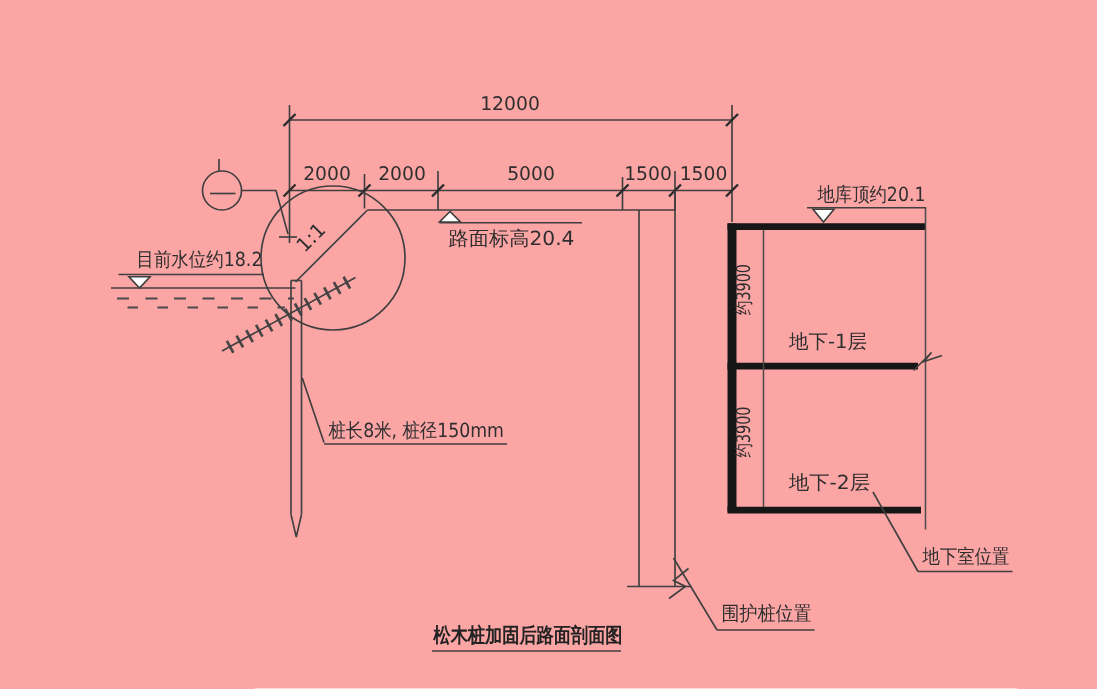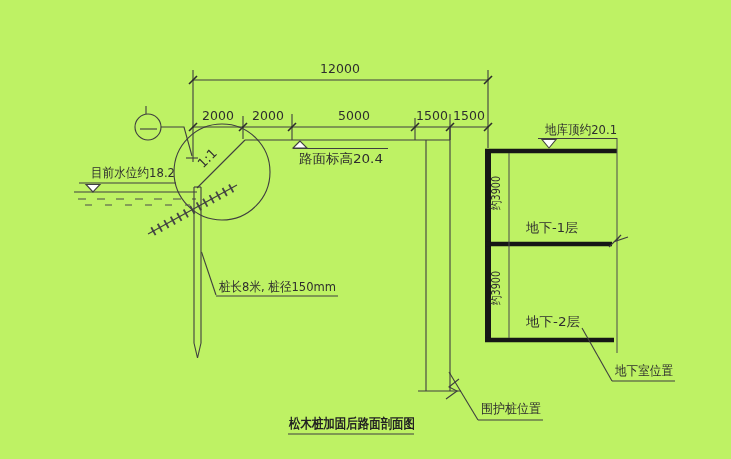--- a/index.html
+++ b/index.html
@@ -1,16 +1,16 @@
 <!DOCTYPE html>
 <html><head>
 <meta charset="utf-8">
 <style>
   html,body{margin:0;padding:0;background:#ffffff;}
-  .canvas-wrap{position:relative;width:731px;height:459px;background:#bef264;overflow:hidden;}
+  .canvas-wrap{position:relative;width:731px;height:459px;background:#fca5a5;overflow:hidden;}
   svg{display:block;}
   .ln{stroke:#3f3f3f;stroke-width:1.1;fill:none;stroke-linecap:butt;}
   .thin{stroke:#4a4a4a;stroke-width:1;fill:none;}
   .thk{stroke:#161616;fill:none;}
   .tick{stroke:#2c2c2c;stroke-width:1.6;fill:none;}
   .hatch{stroke:#464646;stroke-width:9;fill:none;stroke-dasharray:1.8 5.6;}
   .dash1{stroke:#4a4a4a;stroke-width:1.2;fill:none;stroke-dasharray:8 11;}
   .dash2{stroke:#4a4a4a;stroke-width:1.2;fill:none;stroke-dasharray:7 13;}
   .tri{fill:#ffffff;stroke:#3f3f3f;stroke-width:1.1;}
   .txt{fill:#2e2e2e;font-family:"DejaVu Sans",sans-serif;font-size:13px;}

